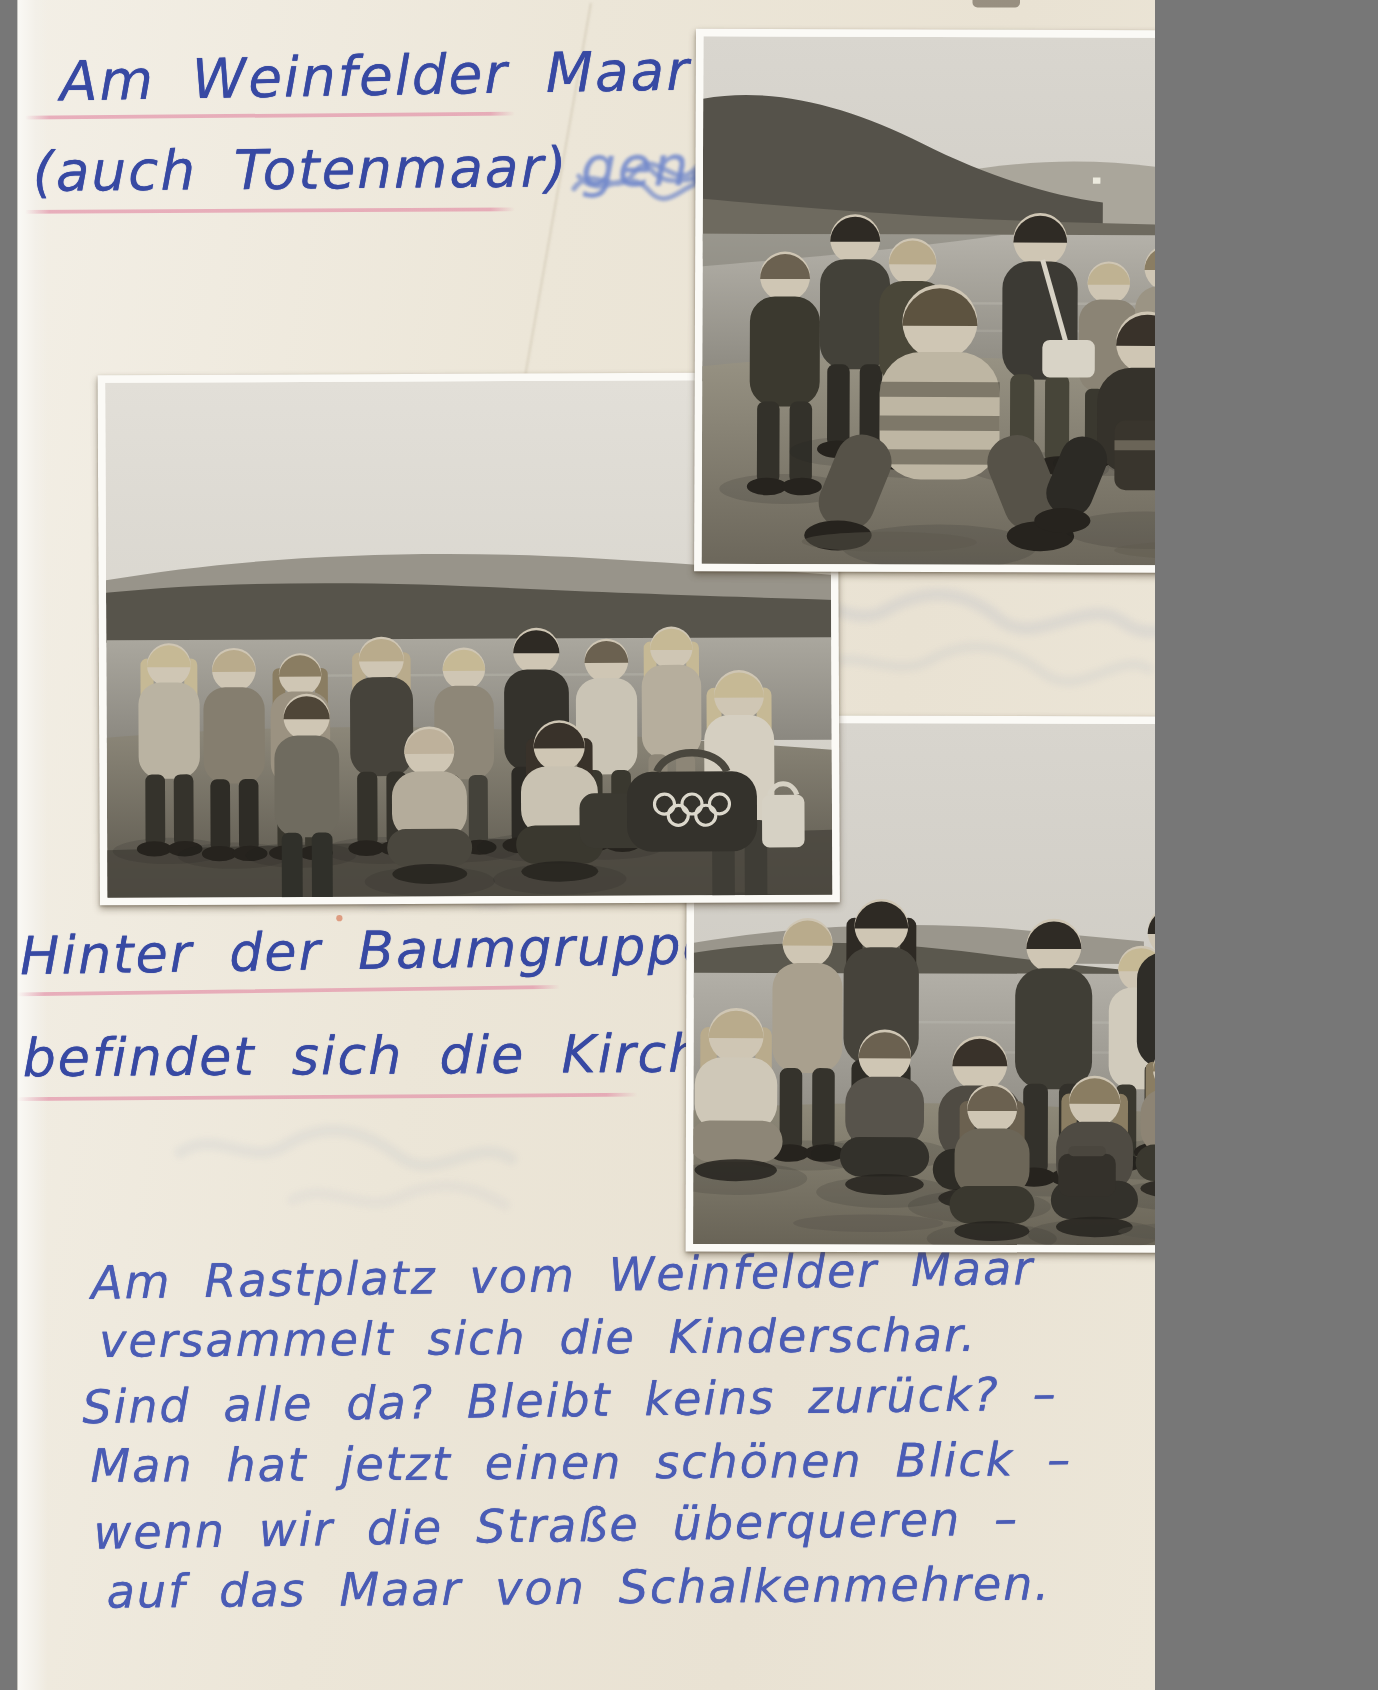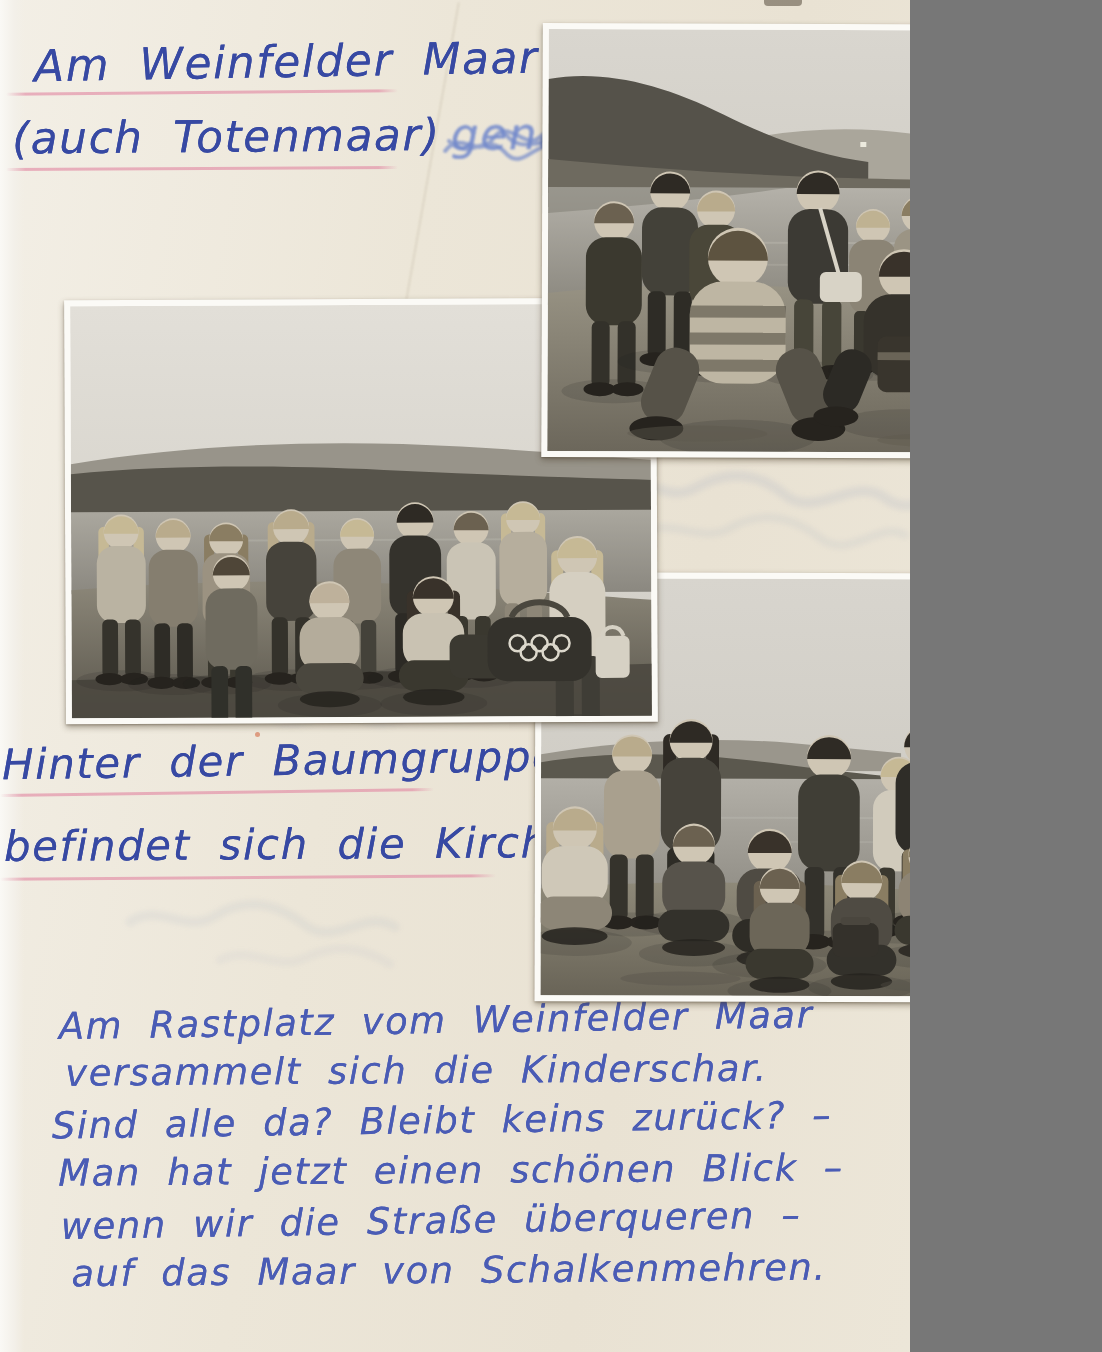--- a/index.html
+++ b/index.html
@@ -1,18 +1,18 @@
 <!DOCTYPE html>
 <html style="--ink-dark: #3749a3; --ink-light: #4a5cb5; --rule-pink: #e28ca5; --paper: #ece6d8;"><head>
 <meta charset="utf-8">
 <style>
   html,body{margin:0;padding:0;}
   body{background:#777;font-family:"DejaVu Sans",sans-serif;}
   .page{position:relative;width:910px;height:1352px;overflow:hidden;
-    background:linear-gradient(100deg,#f3efe6 0%,#ece6d8 40%,#e9e2d3 70%,#ece6d8 100%);}
+    background:linear-gradient(100deg,#f3efe6 0%,#ece6d8 40%,#e9e2d3 70%,#ece6d8 100%);margin-left:14px;}
   .scan-edge{position:absolute;left:0;top:0;width:24px;height:100%;
     background:linear-gradient(90deg,#faf9f5,#f3f0e9 60%,rgba(243,240,233,0));}
   .artifact{position:absolute;}
   .artifact-tr{left:1006px;top:0;width:96px;height:10px;background:#6f675a;transform:skewY(-0.6deg);}
   .artifact-notch{left:764px;top:0;width:38px;height:6px;background:#837b6c;opacity:.8;border-radius:0 0 4px 4px;}
   .crease{position:absolute;left:430px;top:0;width:2px;height:320px;background:rgba(140,125,95,.16);
     transform:rotate(10deg);filter:blur(1px);}
   .dot-pink{position:absolute;left:255px;top:732px;width:5px;height:5px;border-radius:50%;background:#d98a6a;opacity:.8;}
 
   .hand{position:absolute;font-family:"DejaVu Sans",sans-serif;font-style:italic;white-space:nowrap;

